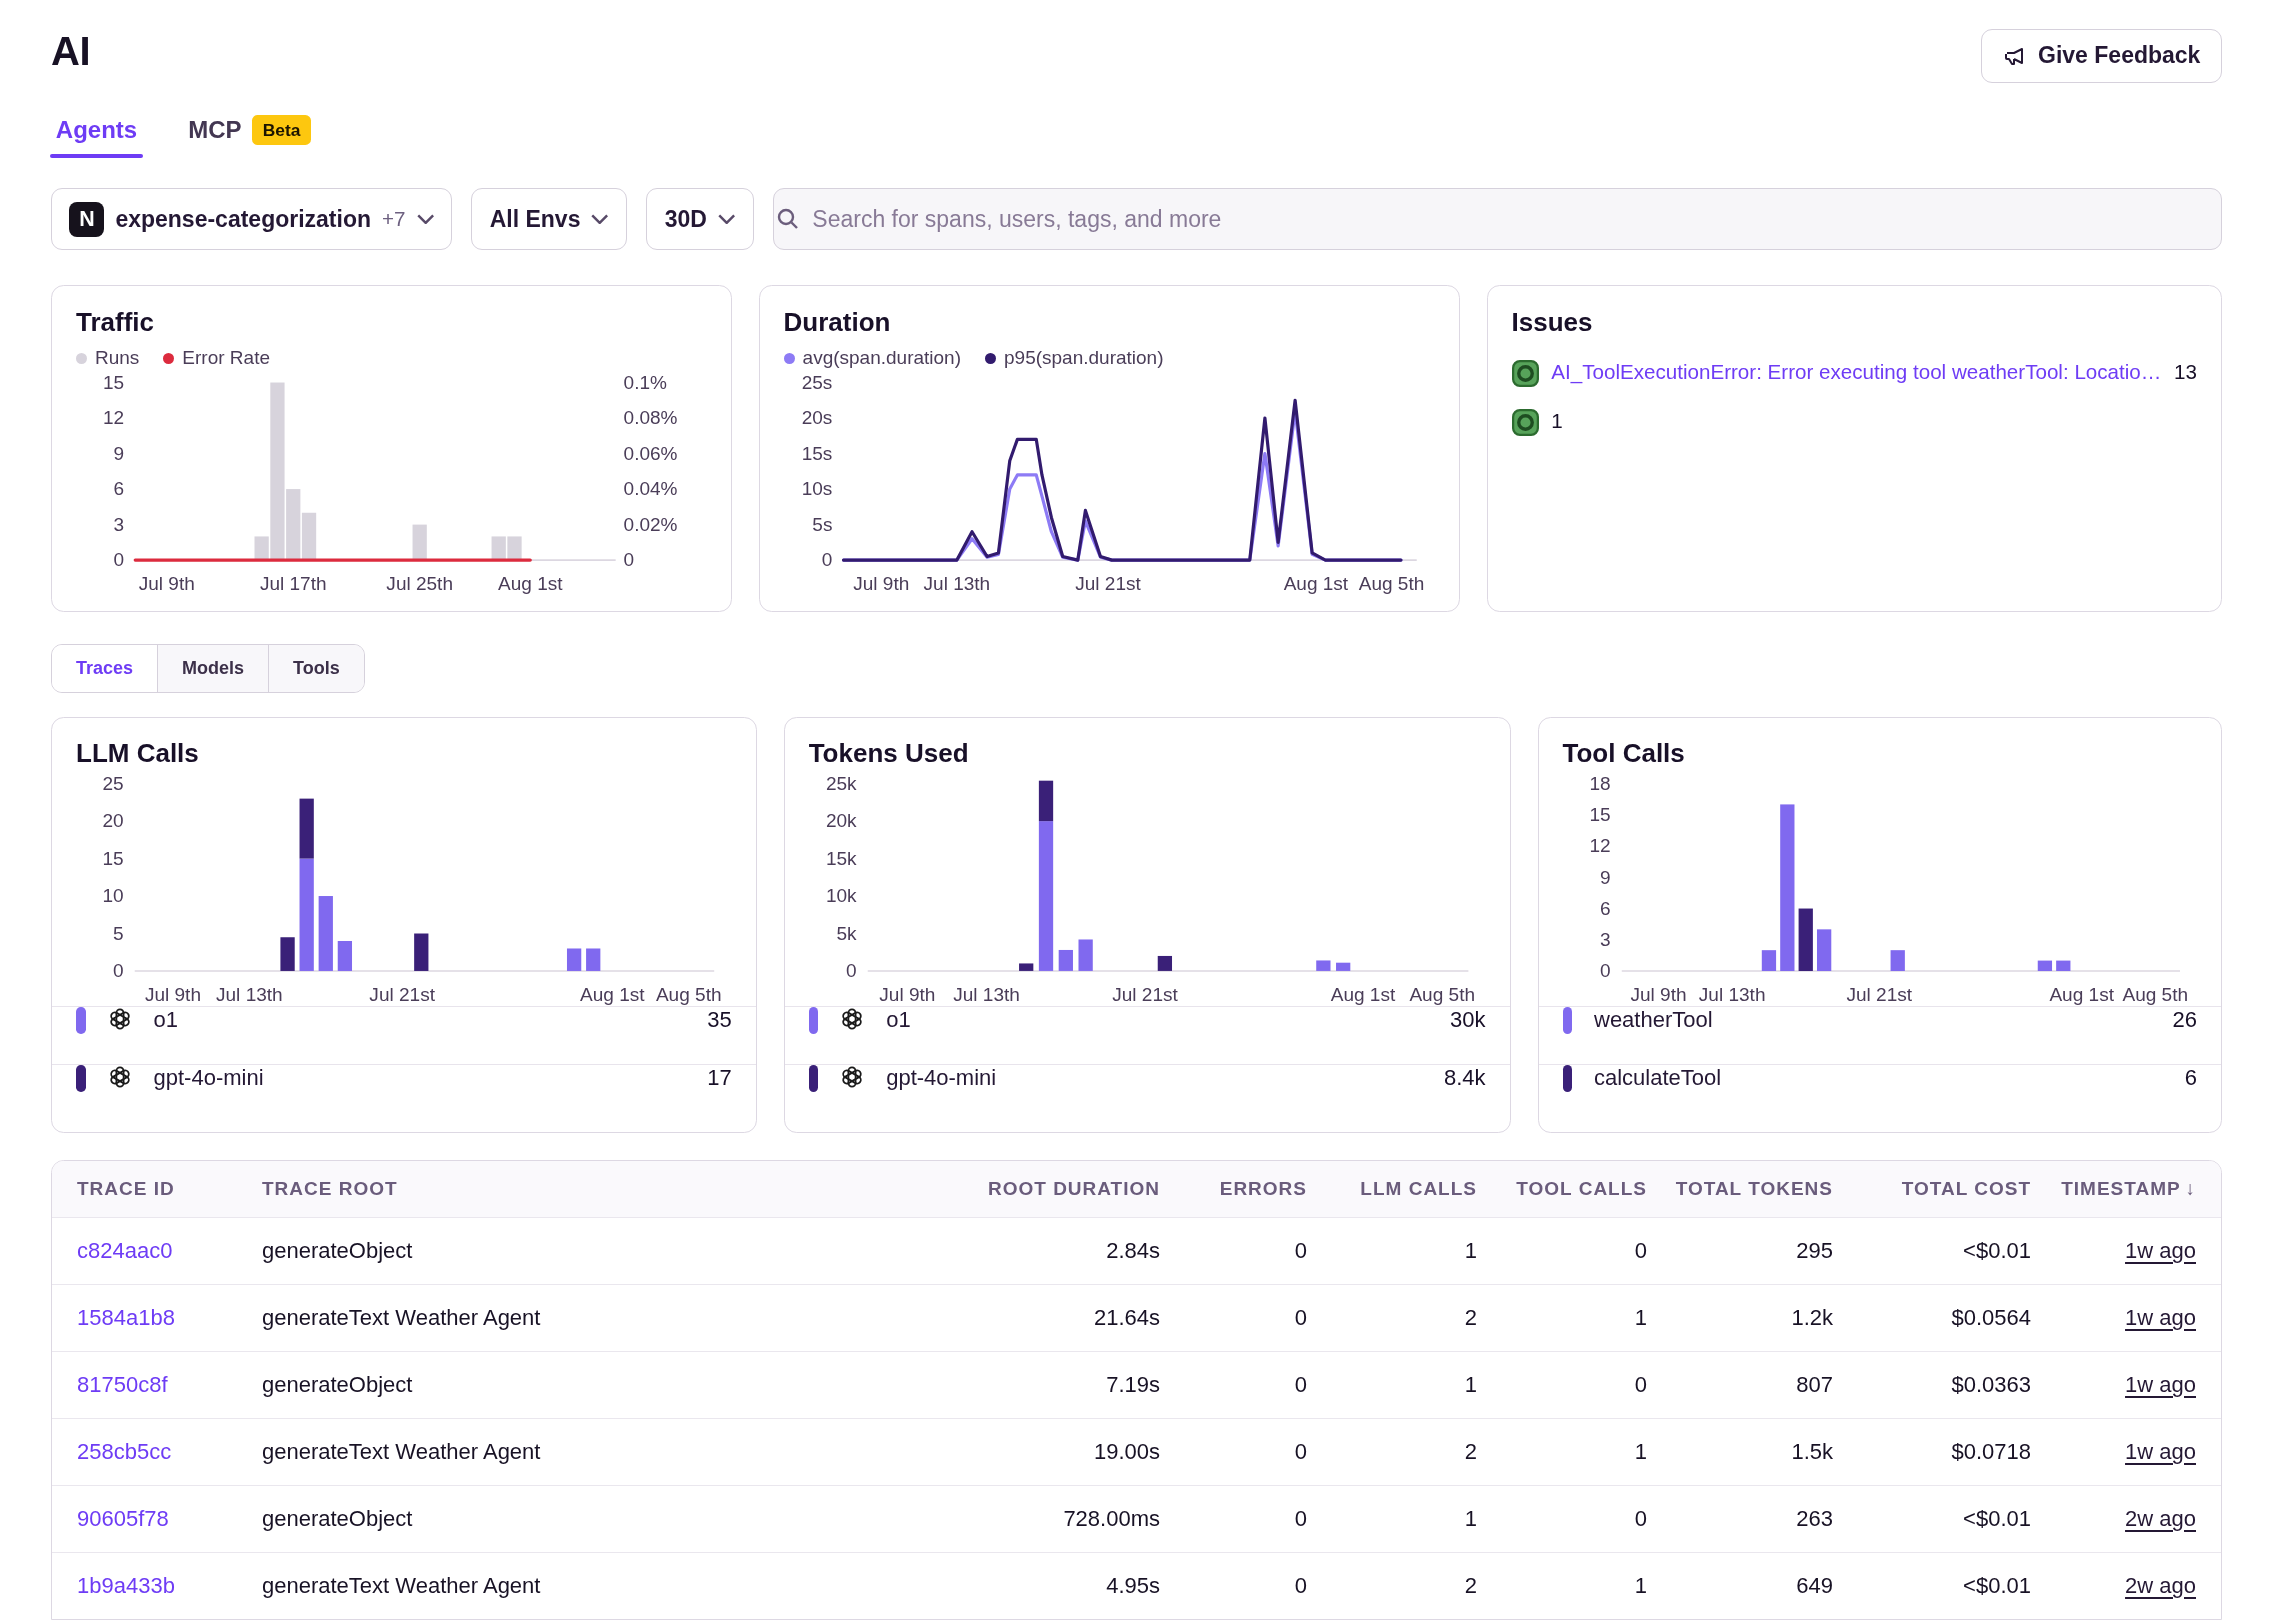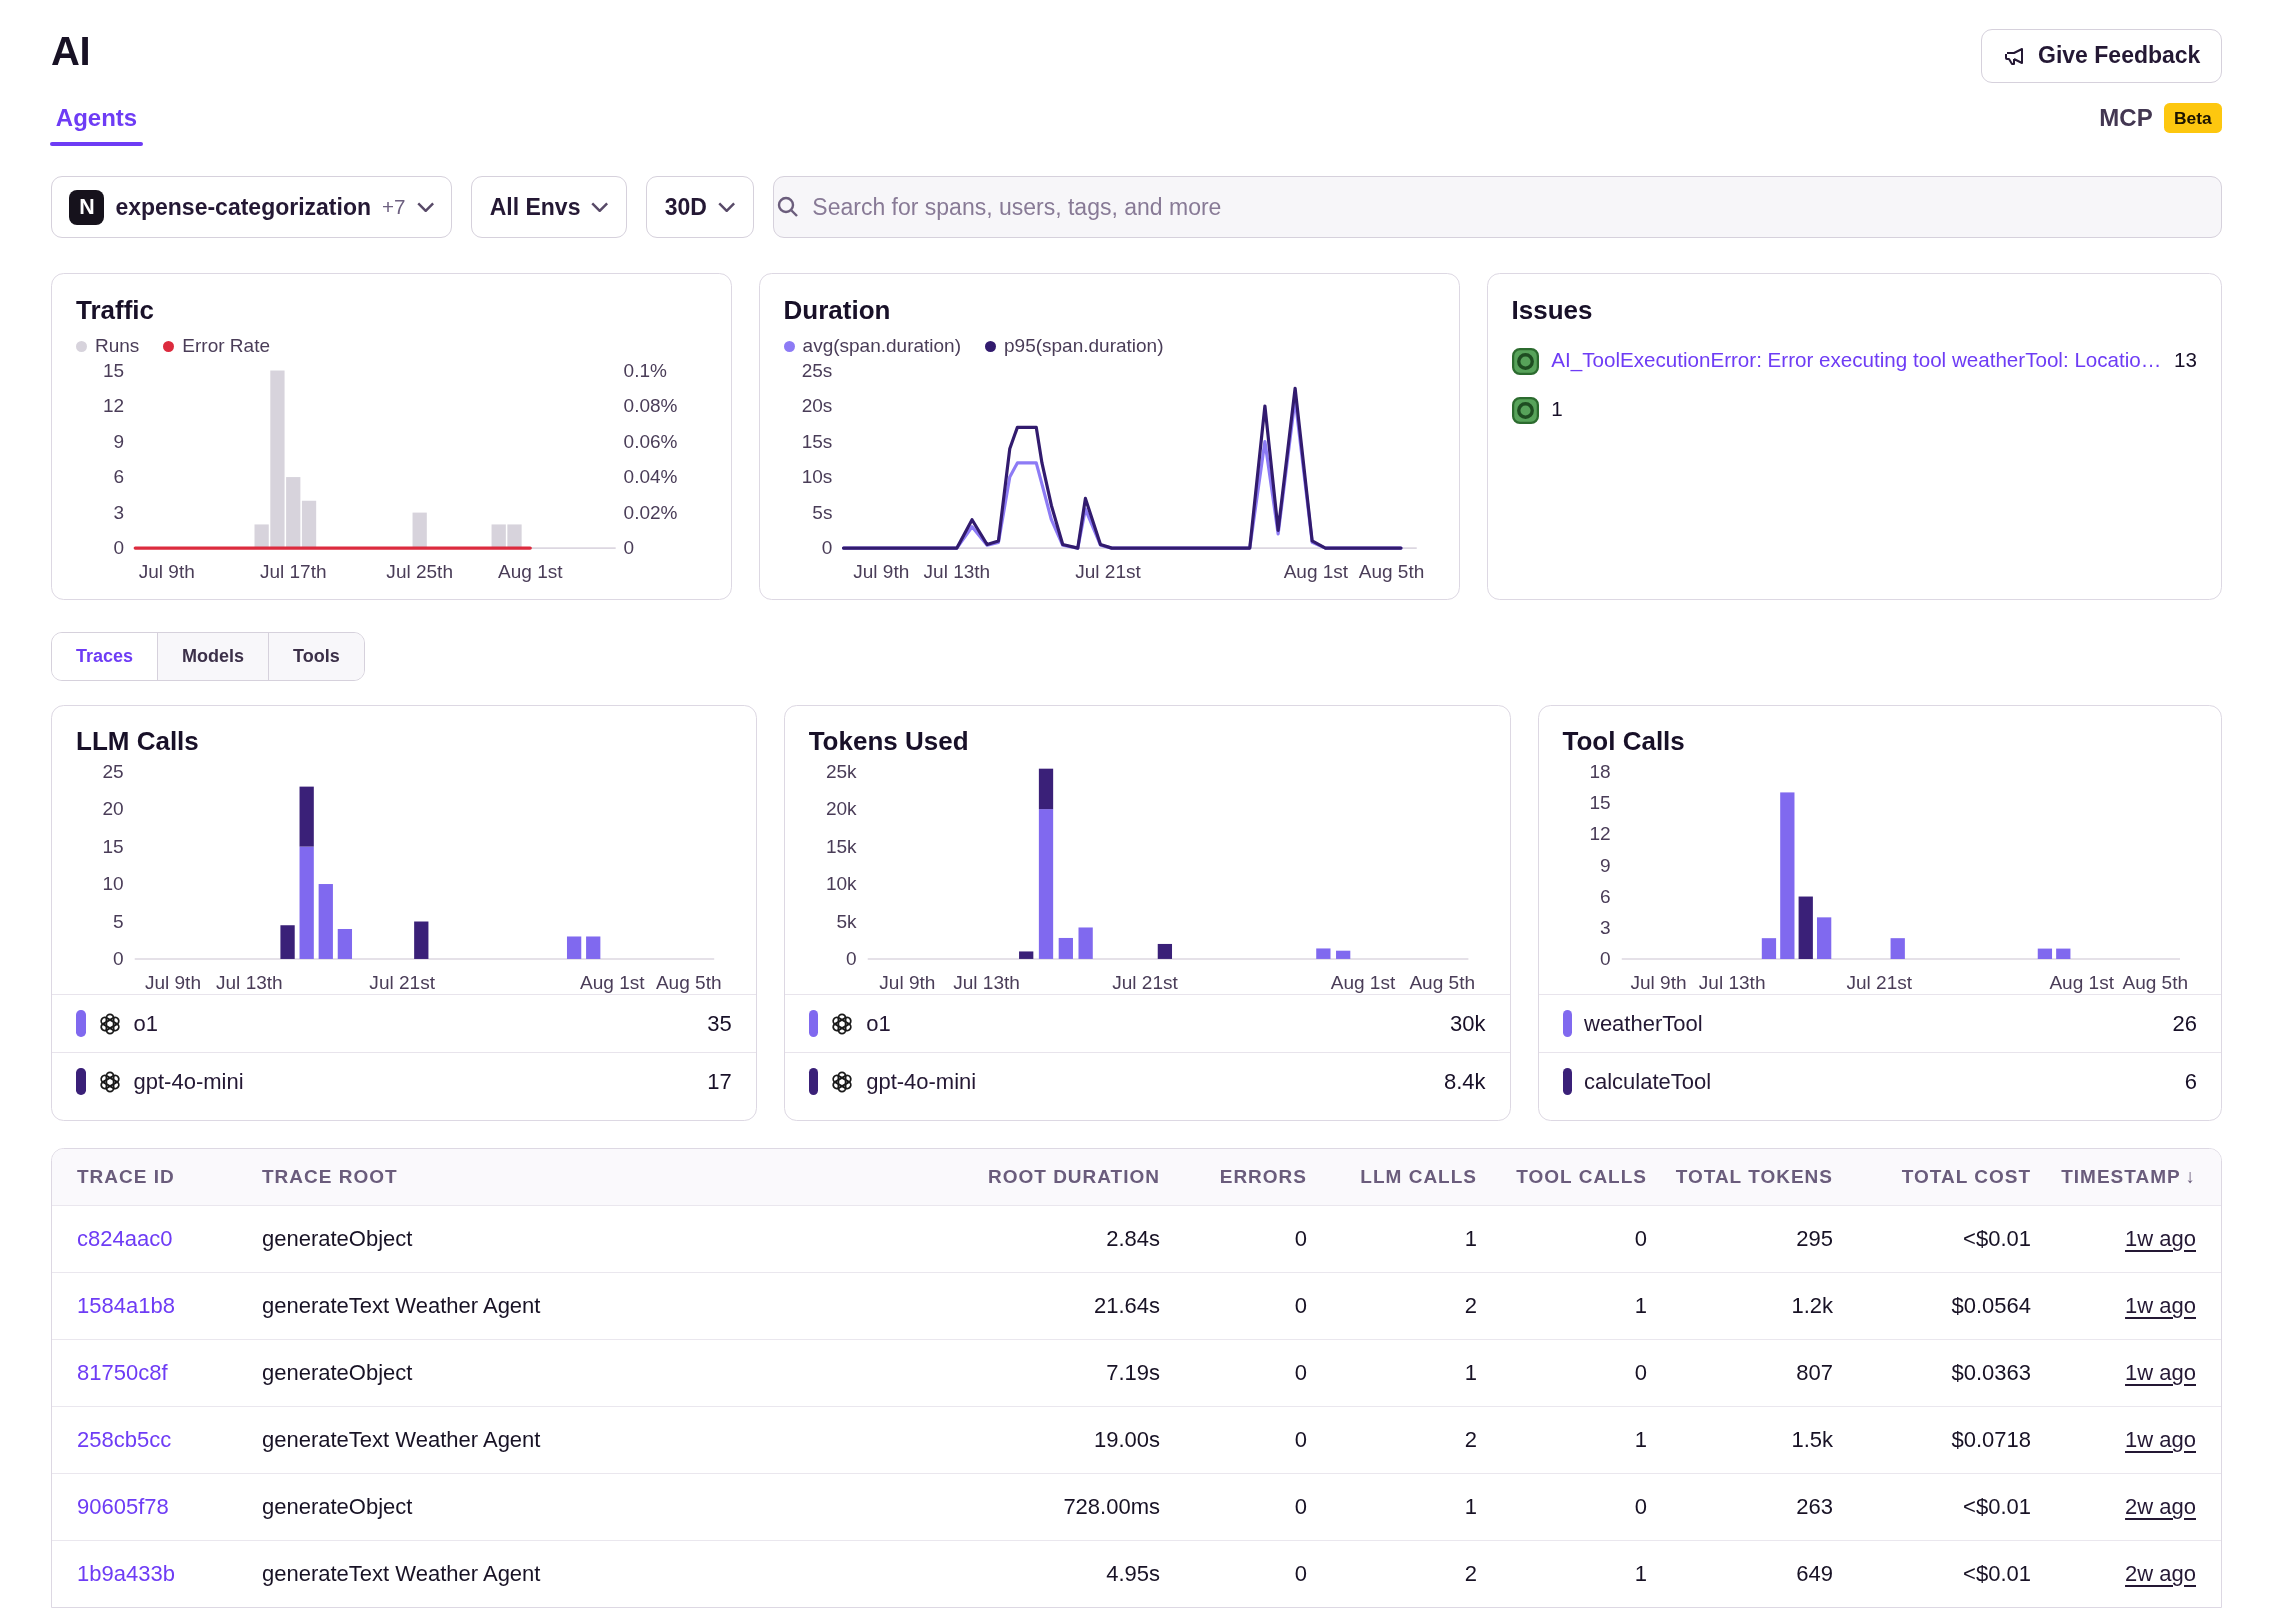--- a/index.html
+++ b/index.html
@@ -8,21 +8,21 @@
   .page { padding:28.5px 51px 0; }
 
   
   .hdr { display:flex; justify-content:space-between; align-items:flex-start; }
   .title { font-size:40px; font-weight:700; letter-spacing:-0.4px; }
   .feedback-btn { display:flex; align-items:center; gap:11px; border:1.6px solid #d6d1dc;
     border-radius:11px; padding:12.7px 20.6px; font-size:23px; font-weight:600; color:#241834;
     background:#fff; cursor:pointer; }
 
   
-  .tabs { margin-top:20px; display:flex; gap:51px; align-items:center; padding-left:4.8px;justify-content:space-between; }
+  .tabs { margin-top:32px; display:flex; gap:51px; align-items:center; padding-left:4.8px; }
   .tab { font-size:24px; font-weight:600; color:#433752; padding-bottom:14.3px; position:relative;
     display:flex; align-items:center; gap:11px; cursor:pointer; }
   .tab.active { color:#6e3cf5; }
   .tab.active::after { content:""; position:absolute; left:-6.3px; right:-6.3px; bottom:0;
     height:4.8px; border-radius:2.4px; background:#6e3cf5; }
   .beta { background:#fdc70f; color:#1c1400; font-size:17.4px; font-weight:700;
     padding:4.8px 10.3px; border-radius:5.6px; }
 
   
   .filters { margin-top:28.5px; display:flex; gap:19px; }
@@ -54,21 +54,21 @@
   .subtabs { margin-top:32px; display:inline-flex; border:1.6px solid #d6d1dc; border-radius:11px; overflow:hidden; }
   .seg { padding:12.7px 24px; font-size:18px; font-weight:600; color:#3c3049; background:#f8f7fa;
     border-right:1.6px solid #d6d1dc; cursor:pointer; }
   .seg:last-child { border-right:none; }
   .seg.active { background:#fff; color:#6e3cf5; }
 
   .row2 { margin-top:24px; display:grid; grid-template-columns:1fr 1.03fr 0.97fr; gap:27px; }
   .card2 { border:1.6px solid #ddd8e3; border-radius:12.7px; background:#fff; height:416px; display:flex; flex-direction:column; overflow:hidden; }
   .card2 .inner { padding:20.6px 24px 0; }
   svg.chart2 { display:block; width:100%; height:232px; margin-top:4.8px; }
-  .lrow { display:flex; align-items:center; gap:12px; padding:0 24px; height:58px; border-top:1.6px solid #e8e4ec; font-size:22px; color:#241834; }
+  .lrow { display:flex; gap:22px; padding:0 24px; height:58px; border-top:1.6px solid #e8e4ec; font-size:22px; color:#241834; }
   .chip { width:9.5px; height:27px; border-radius:4.8px; flex:0 0 auto; }
   .lval { margin-left:auto; color:#181028; }
 
   
   .tablewrap { margin-top:27px; border:1.6px solid #ddd8e3; border-radius:12.7px 12.7px 0 0; overflow:hidden; }
   .thead, .trow { display:grid; grid-template-columns:202px 1fr 214px 147px 170px 170px 186px 198px 182px; align-items:center; }
   .thead { background:#faf9fc; height:56px; font-size:19px; font-weight:700; color:#6a5c7c; letter-spacing:1px; }
   .thead > div, .trow > div { padding:0 8px; }
   .thead > div:first-child, .trow > div:first-child { padding-left:25px; }
   .thead > div:last-child, .trow > div:last-child { padding-right:25px; }

